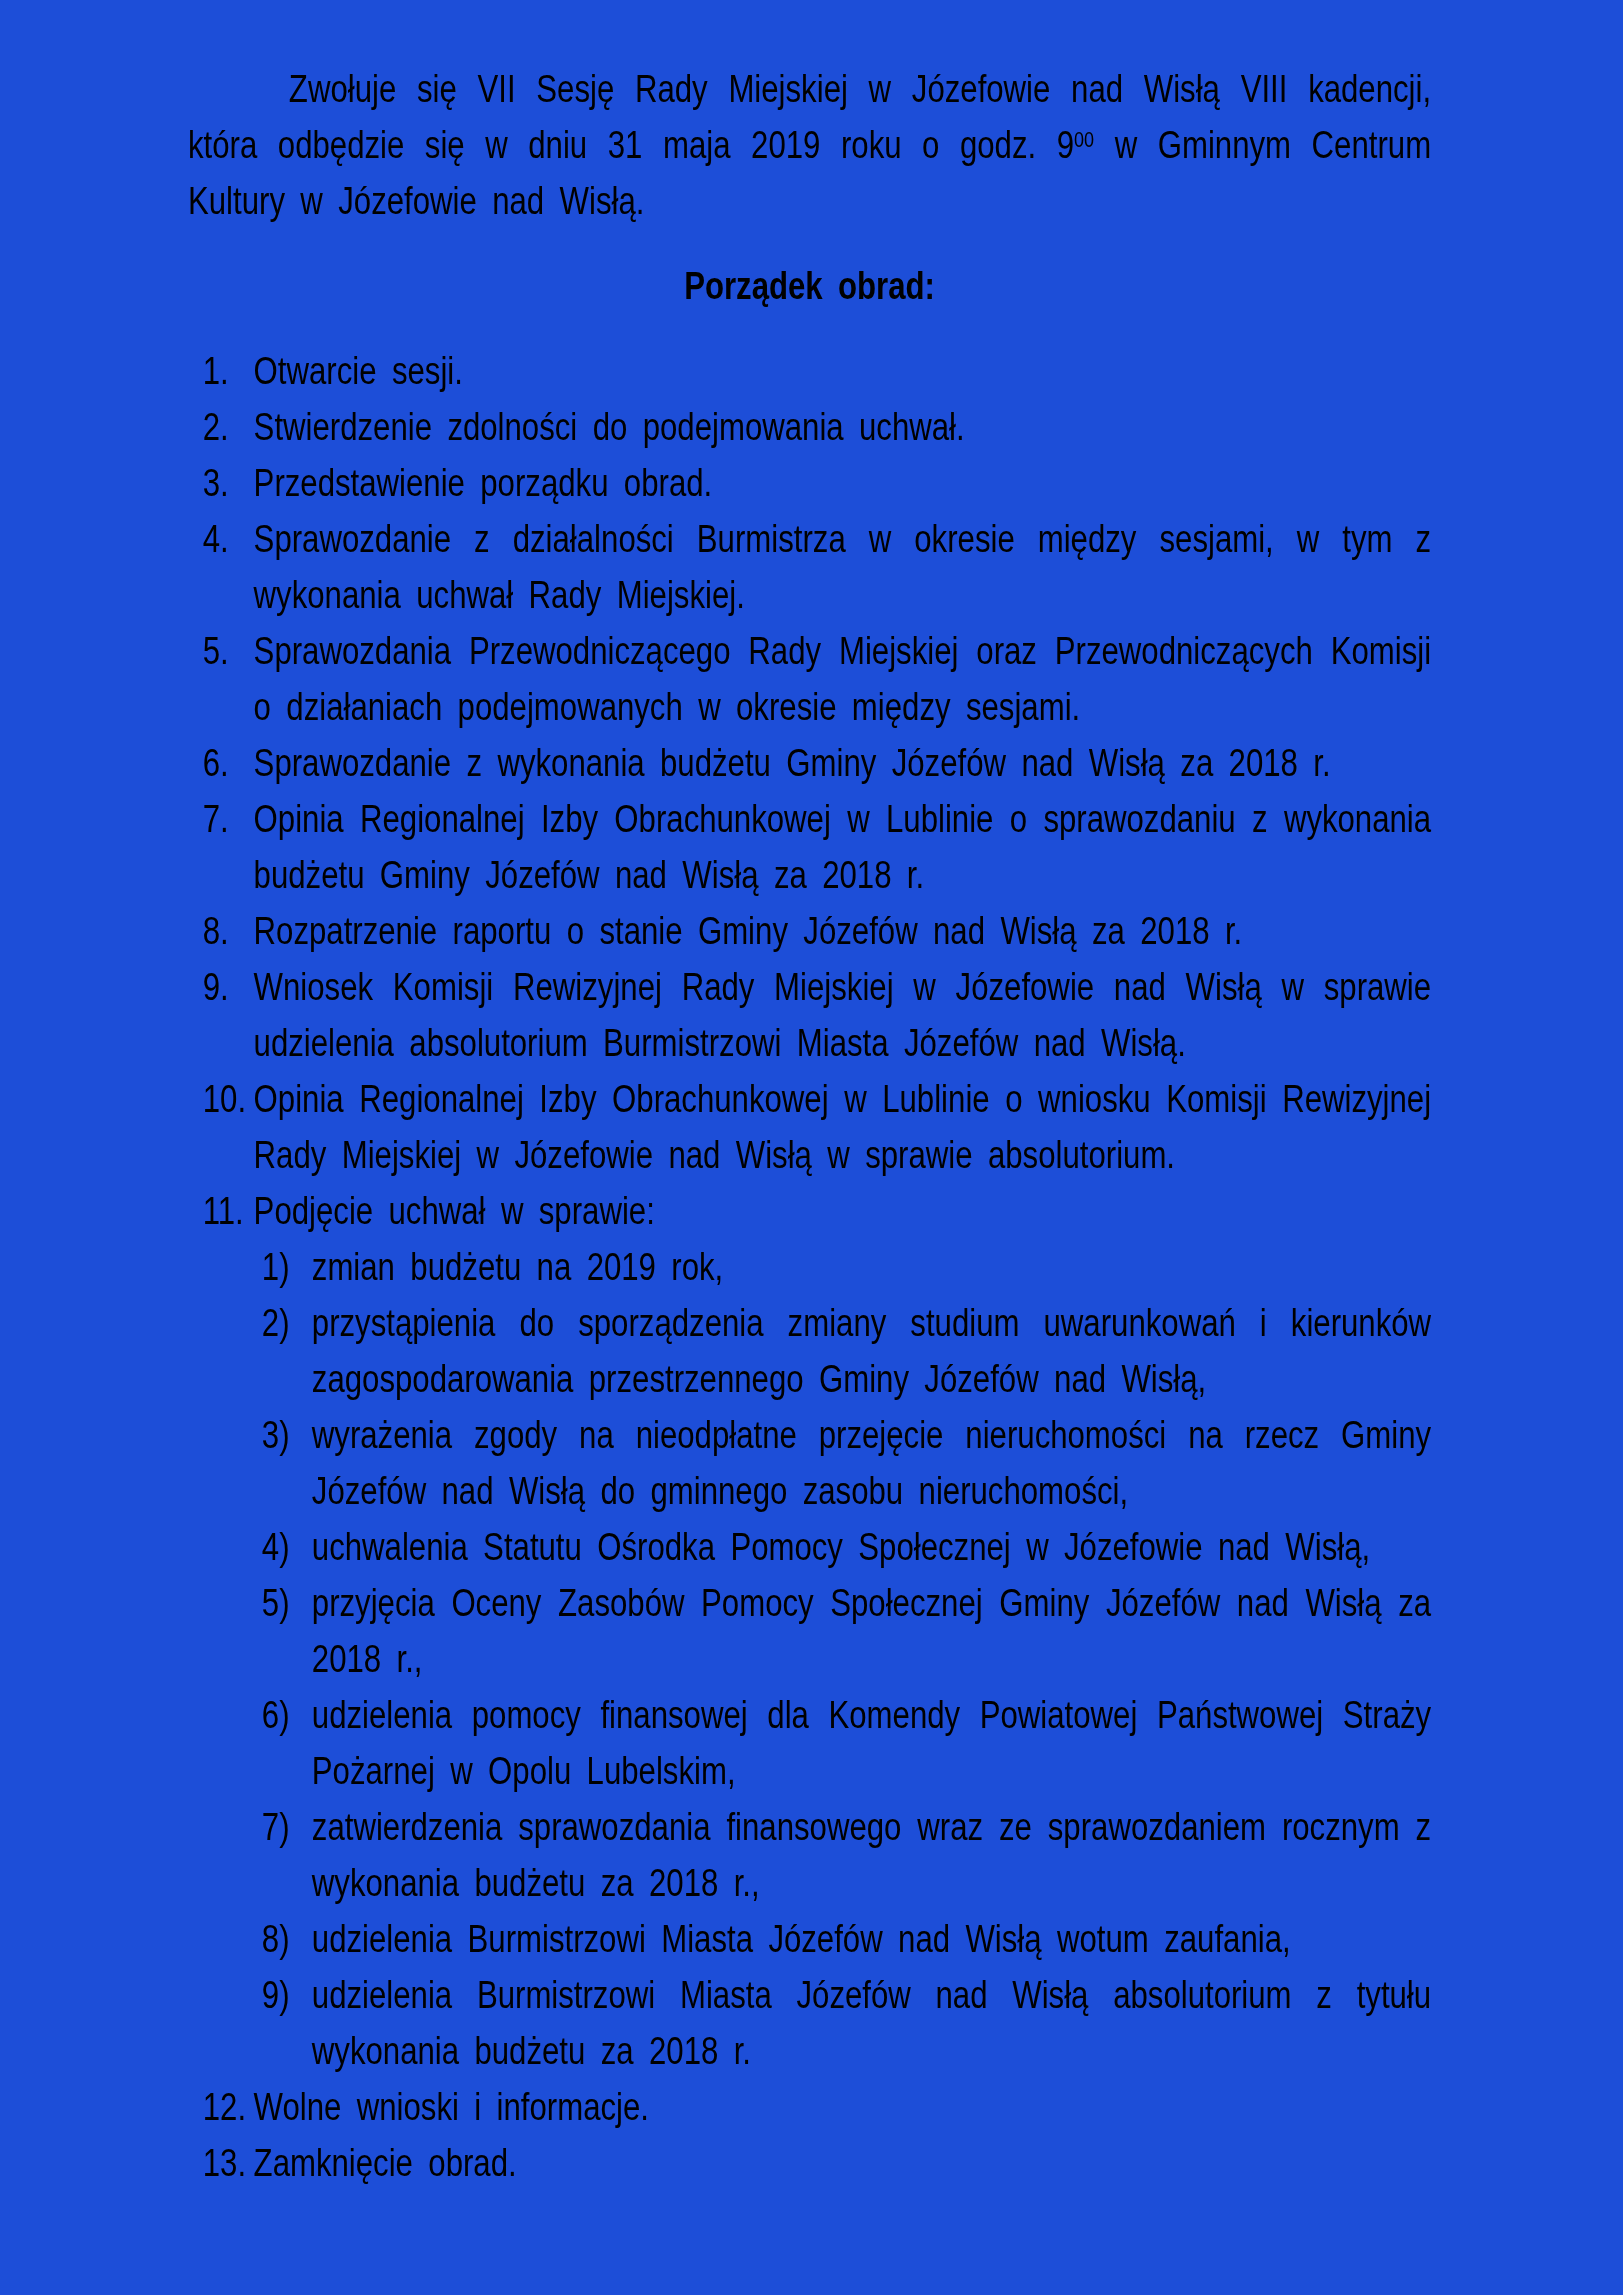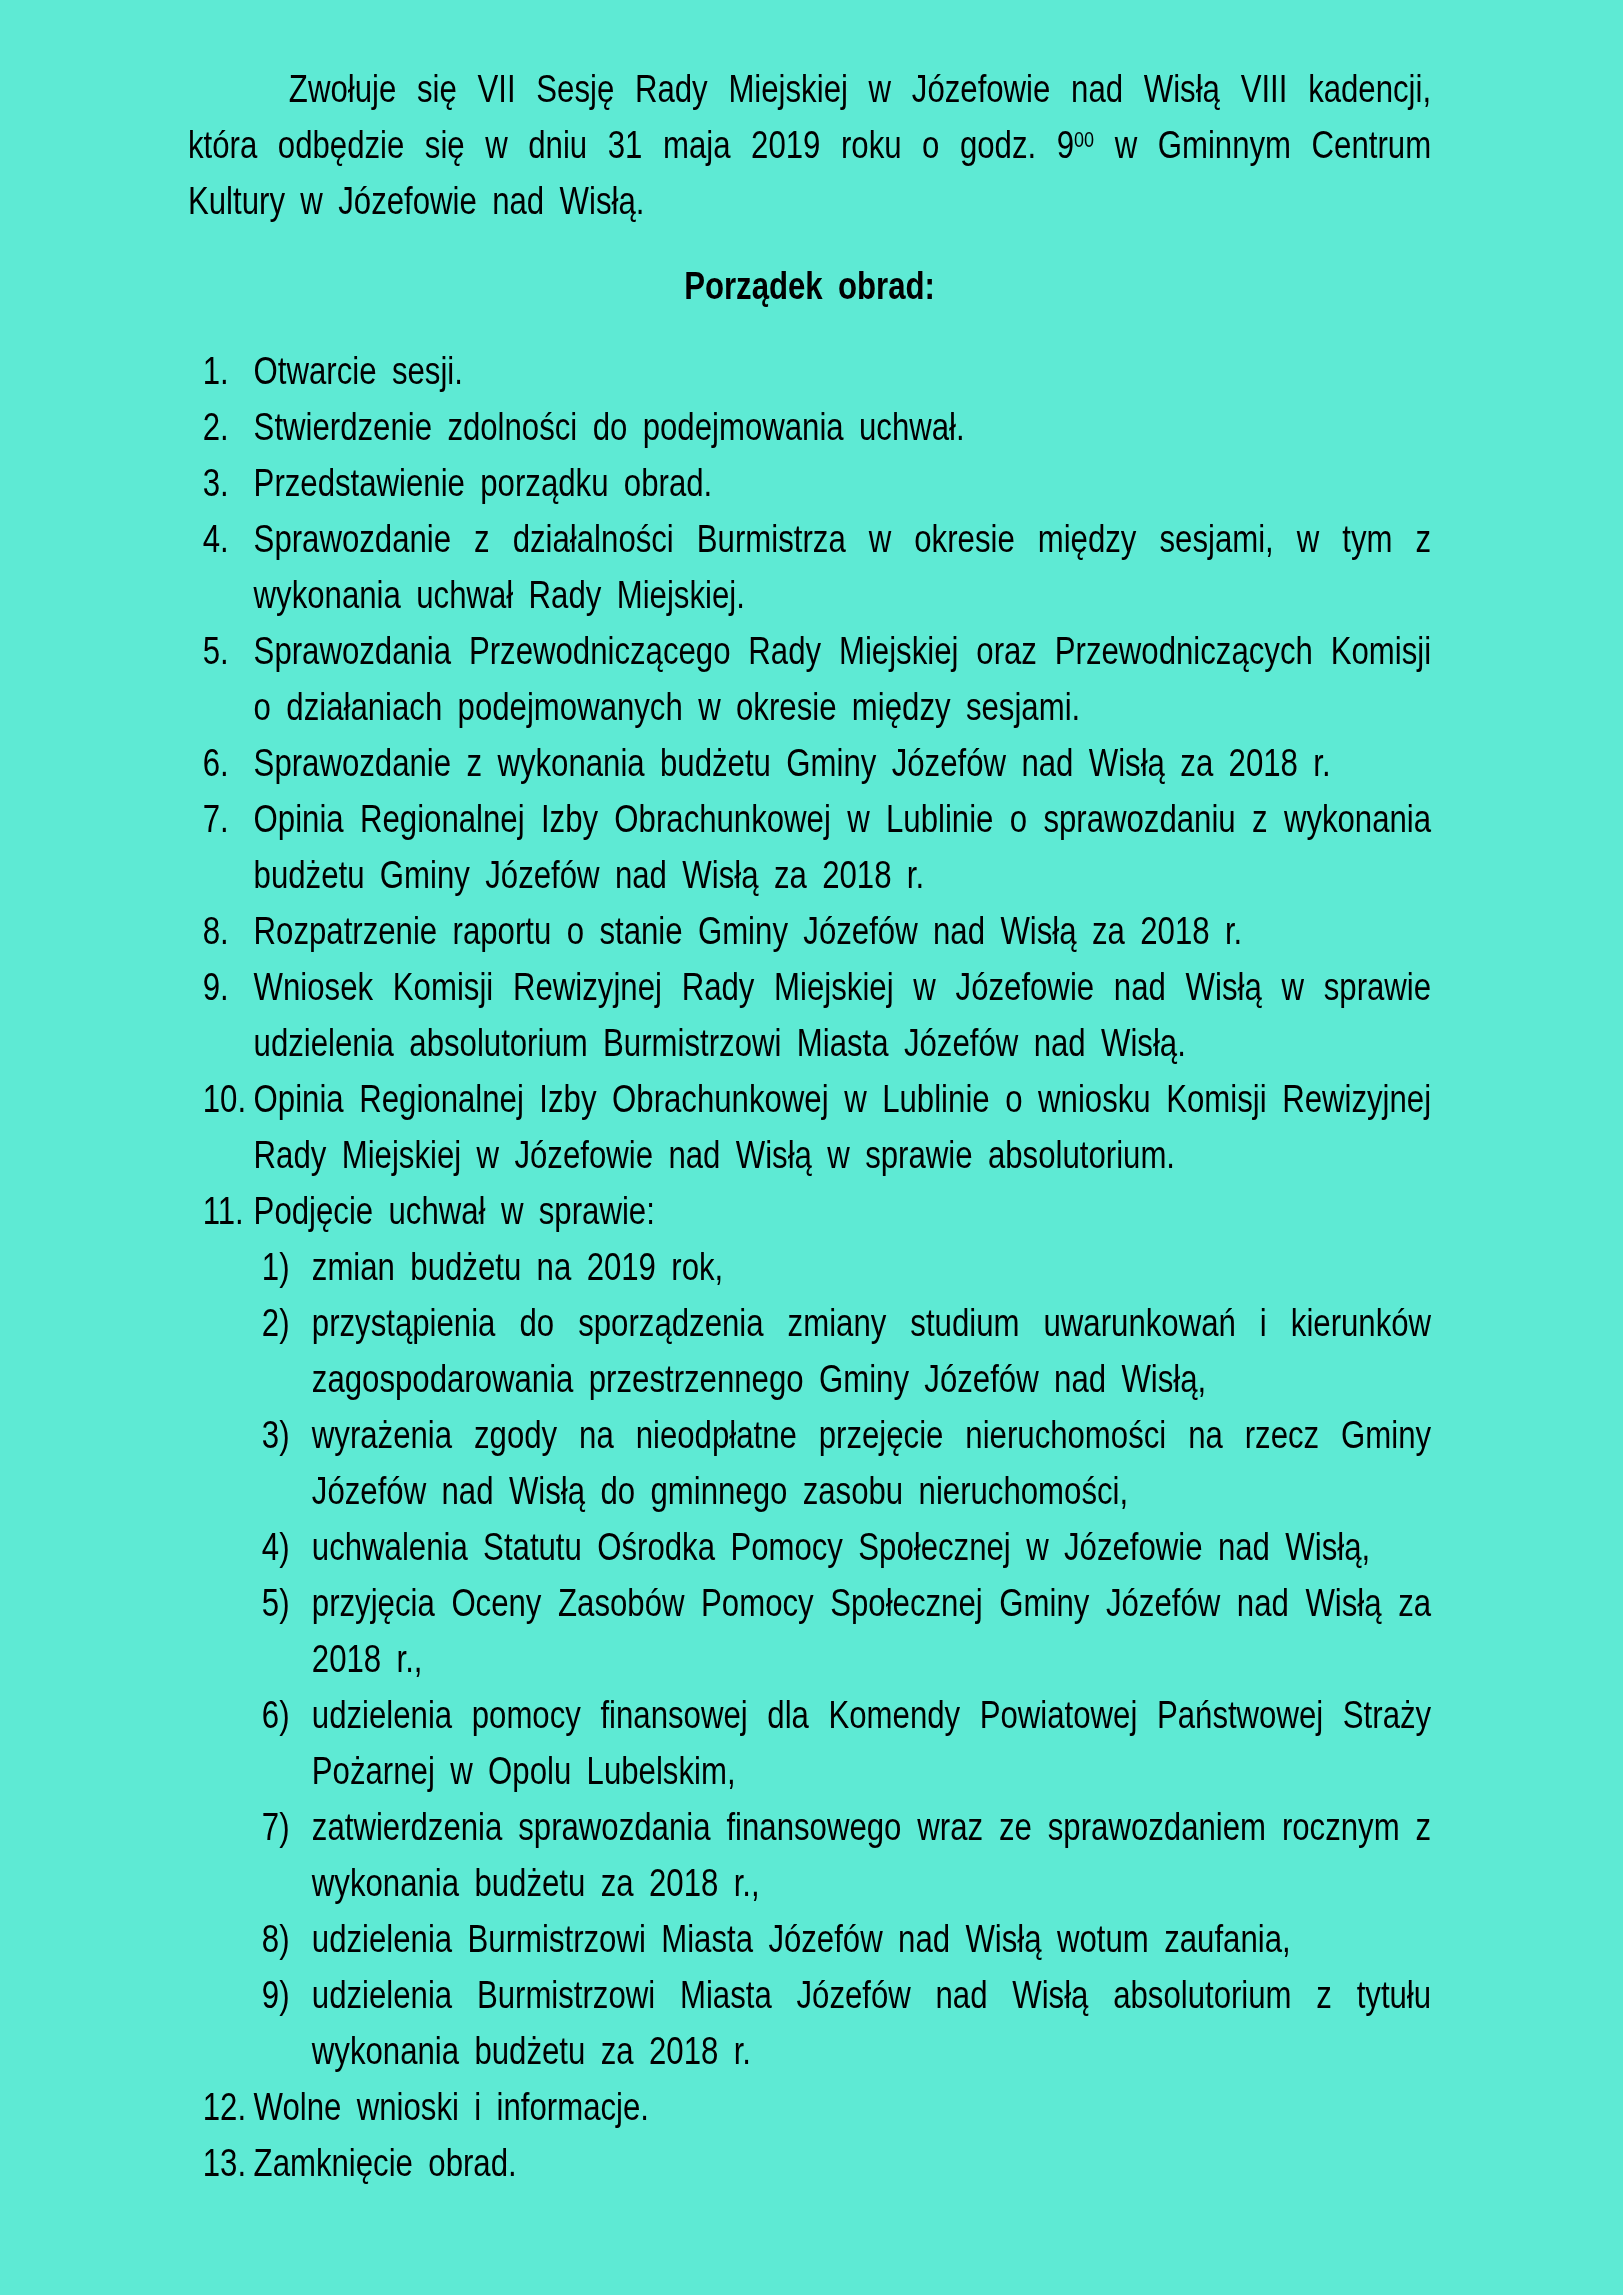--- a/index.html
+++ b/index.html
@@ -4,21 +4,21 @@
 <style>
   html, body {
     margin: 0;
     padding: 0;
     background: #808080;
   }
   .page {
     position: relative;
     width: 1623px;
     height: 2295px;
-    background: #5eead4;
+    background: #1d4ed8;
     color: #000000;
     font-family: "Liberation Sans", "DejaVu Sans", sans-serif;
     overflow: hidden;
   }
   
   .content {
     position: absolute;
     left: 188px;
     top: 0;
     width: 1516px;            

